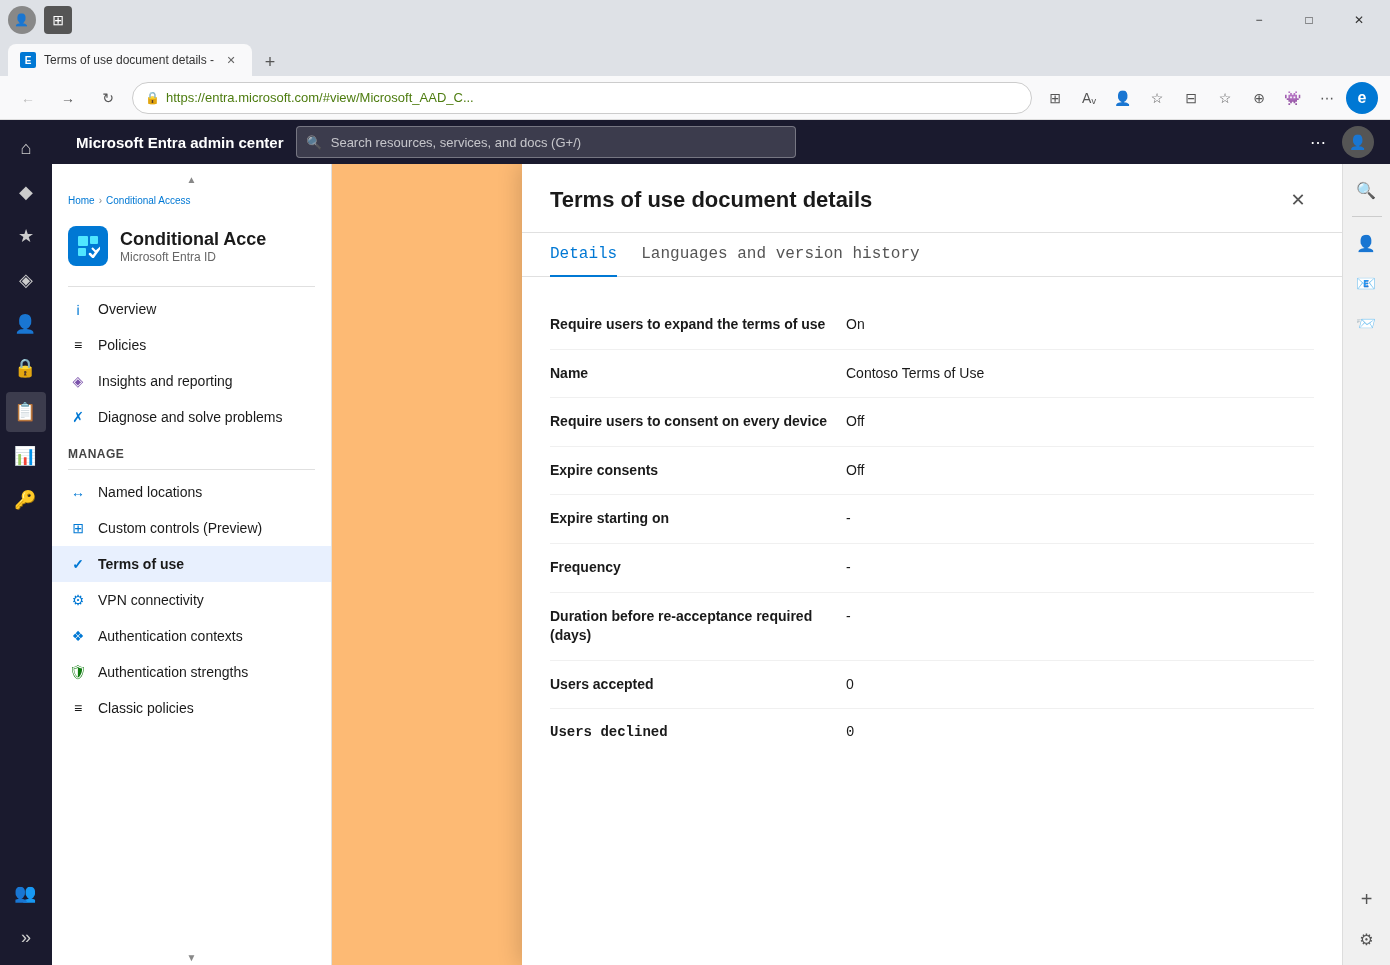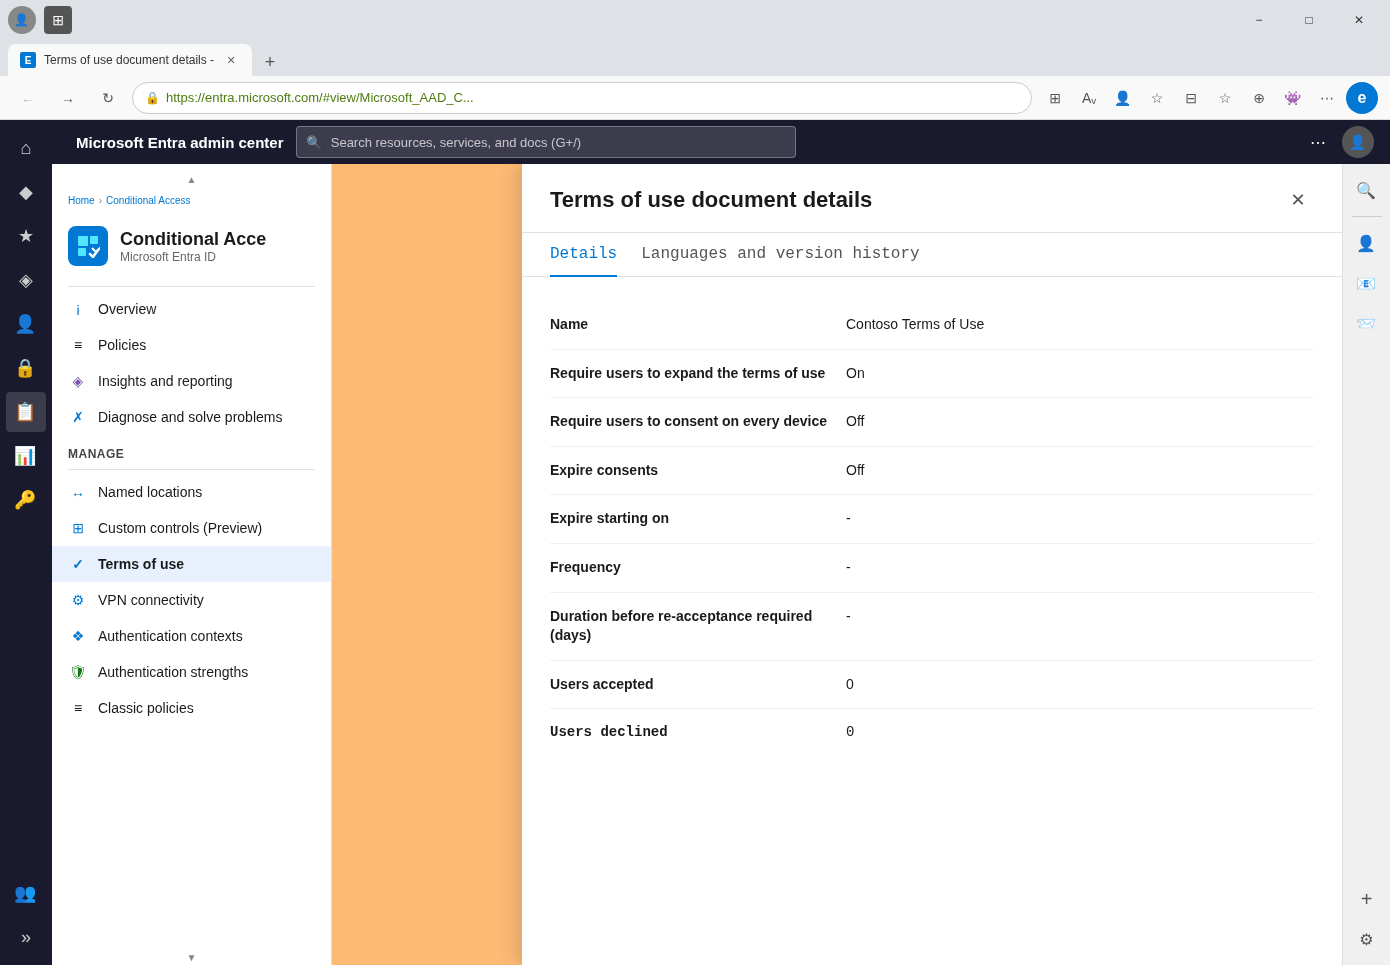--- a/index.html
+++ b/index.html
@@ -668,27 +668,27 @@
             </div>
 
             <div class="panel-tabs">
               <div class="panel-tab active">Details</div>
               <div class="panel-tab">Languages and version history</div>
             </div>
 
             <div class="panel-content">
 
               <div class="detail-row">
+                <div class="detail-label">Require users to expand the terms of use</div>
+                <div class="detail-value">On</div>
+              </div>
+
+              <div class="detail-row">
                 <div class="detail-label">Name</div>
                 <div class="detail-value">Contoso Terms of Use</div>
-              </div>
-
-              <div class="detail-row">
-                <div class="detail-label">Require users to expand the terms of use</div>
-                <div class="detail-value">On</div>
               </div>
 
               <div class="detail-row">
                 <div class="detail-label">Require users to consent on every device</div>
                 <div class="detail-value">Off</div>
               </div>
 
               <div class="detail-row">
                 <div class="detail-label">Expire consents</div>
                 <div class="detail-value">Off</div>

